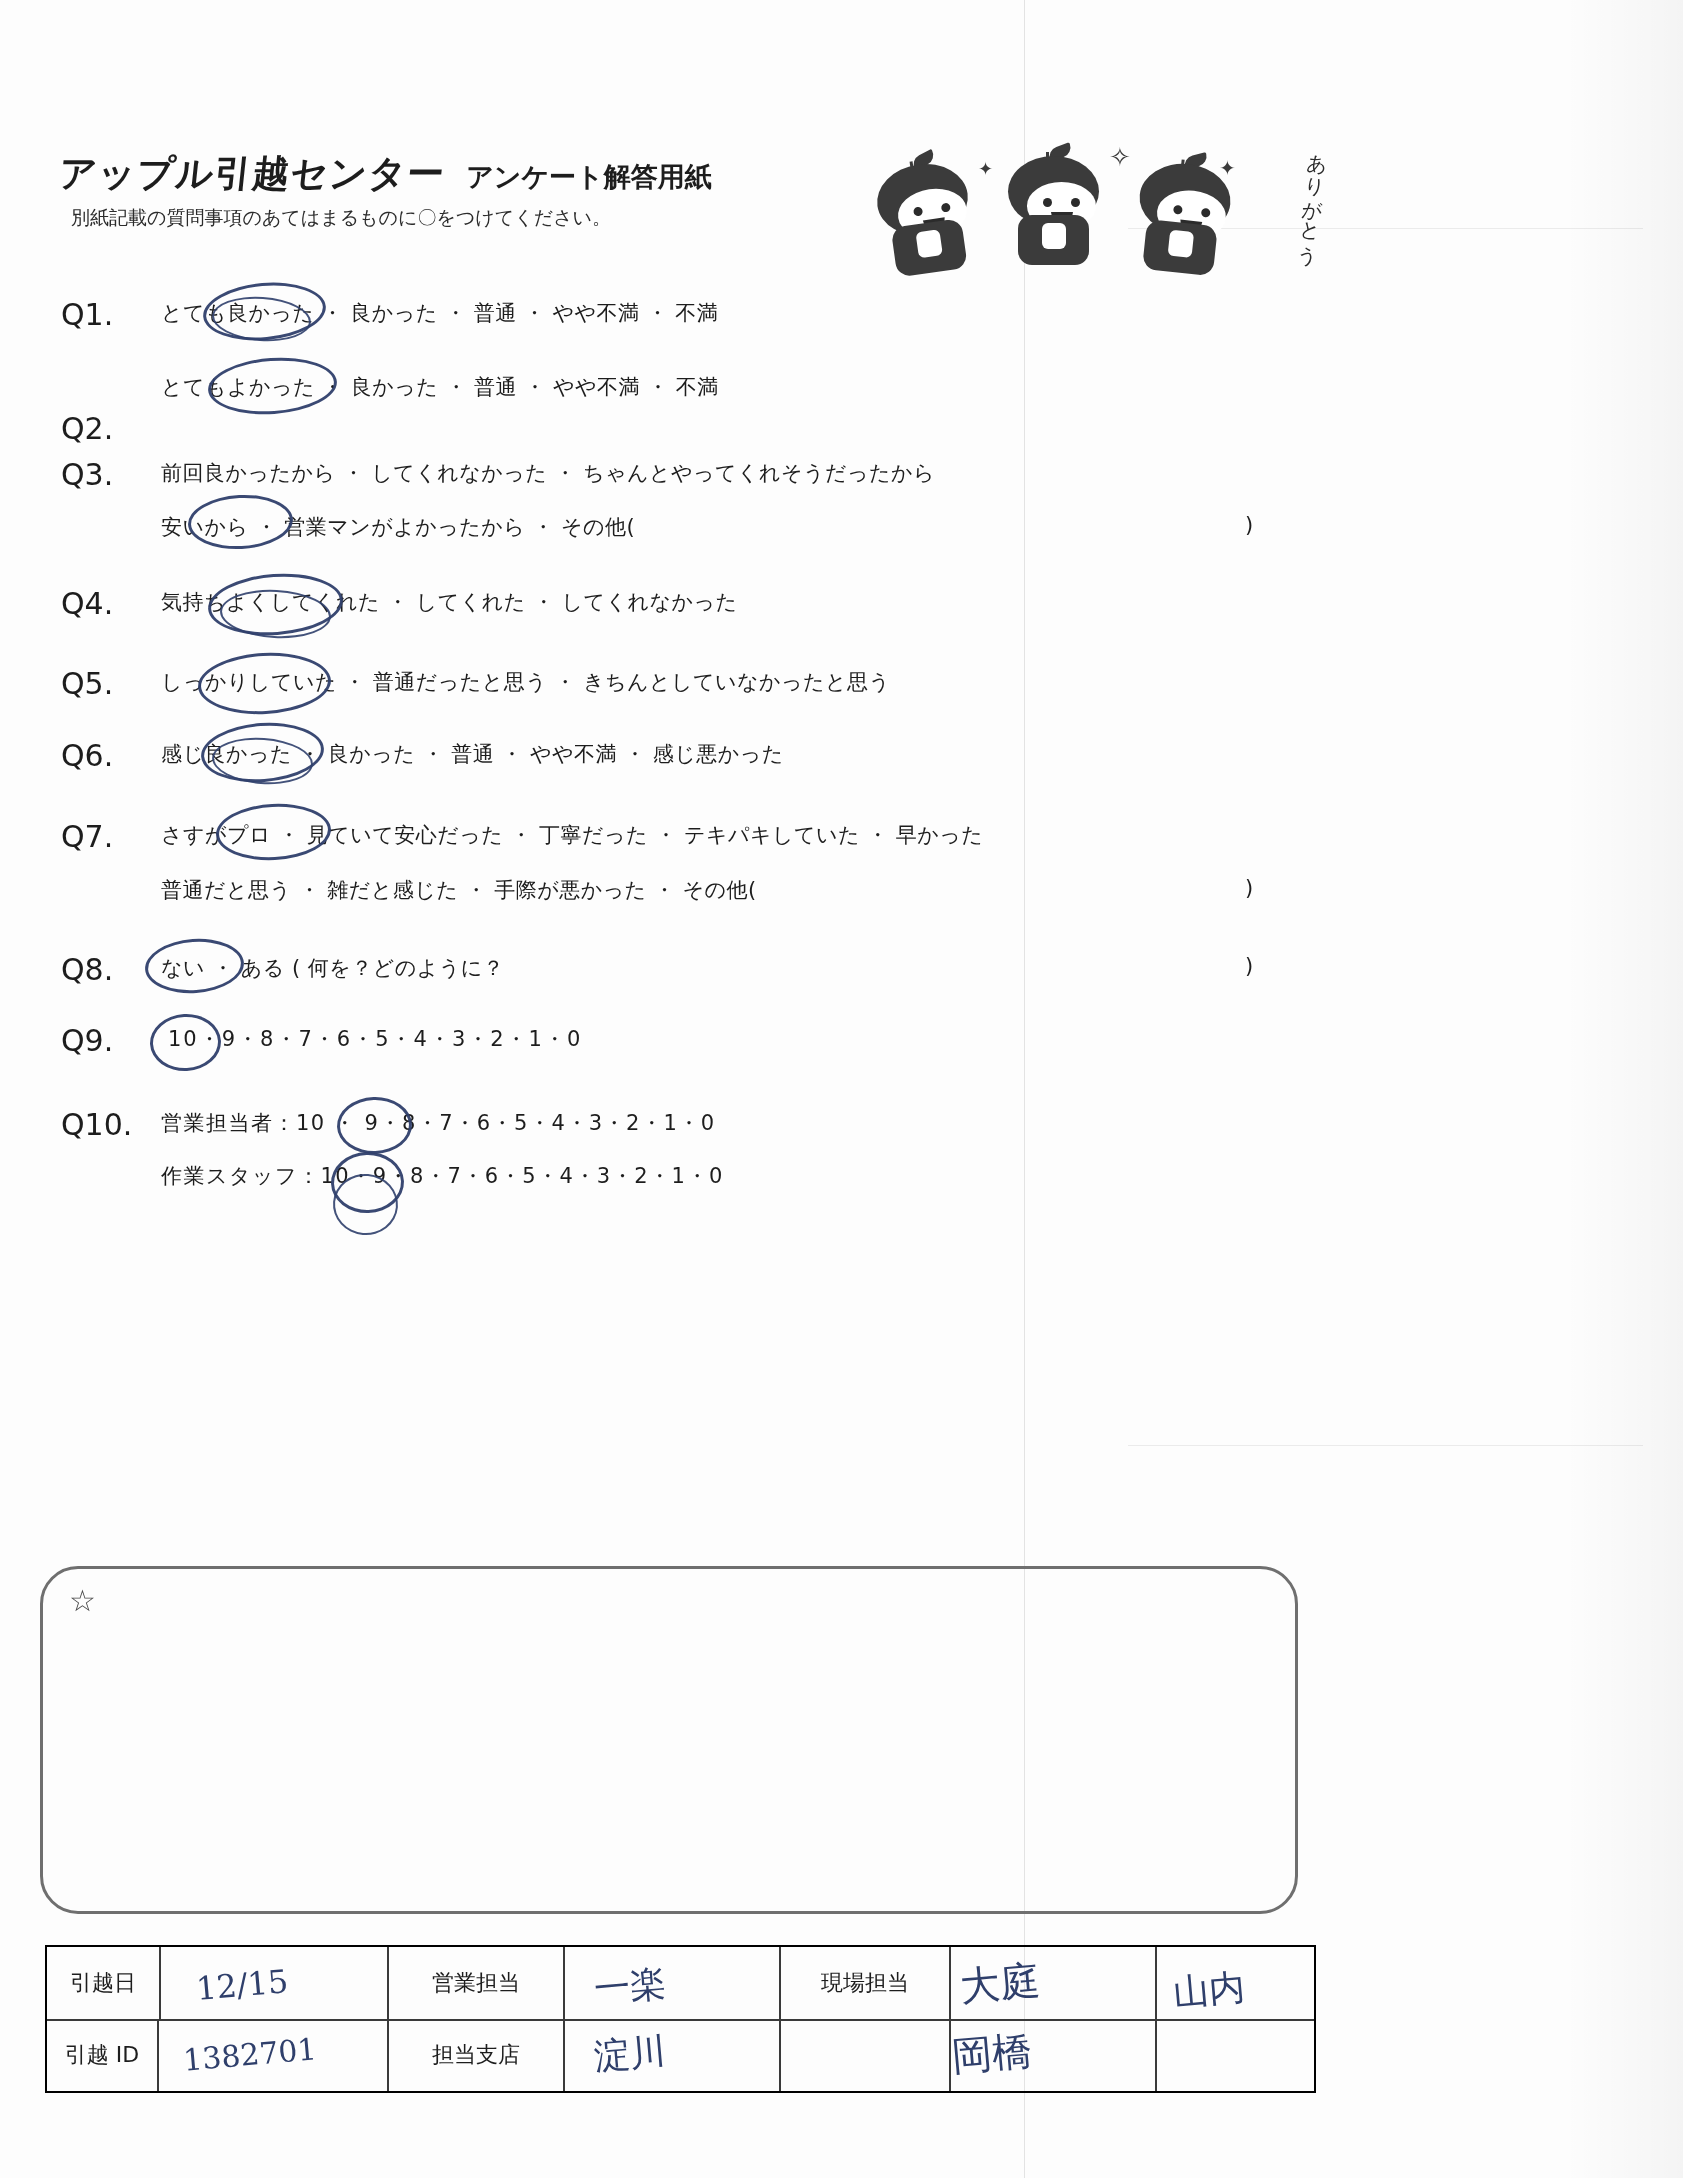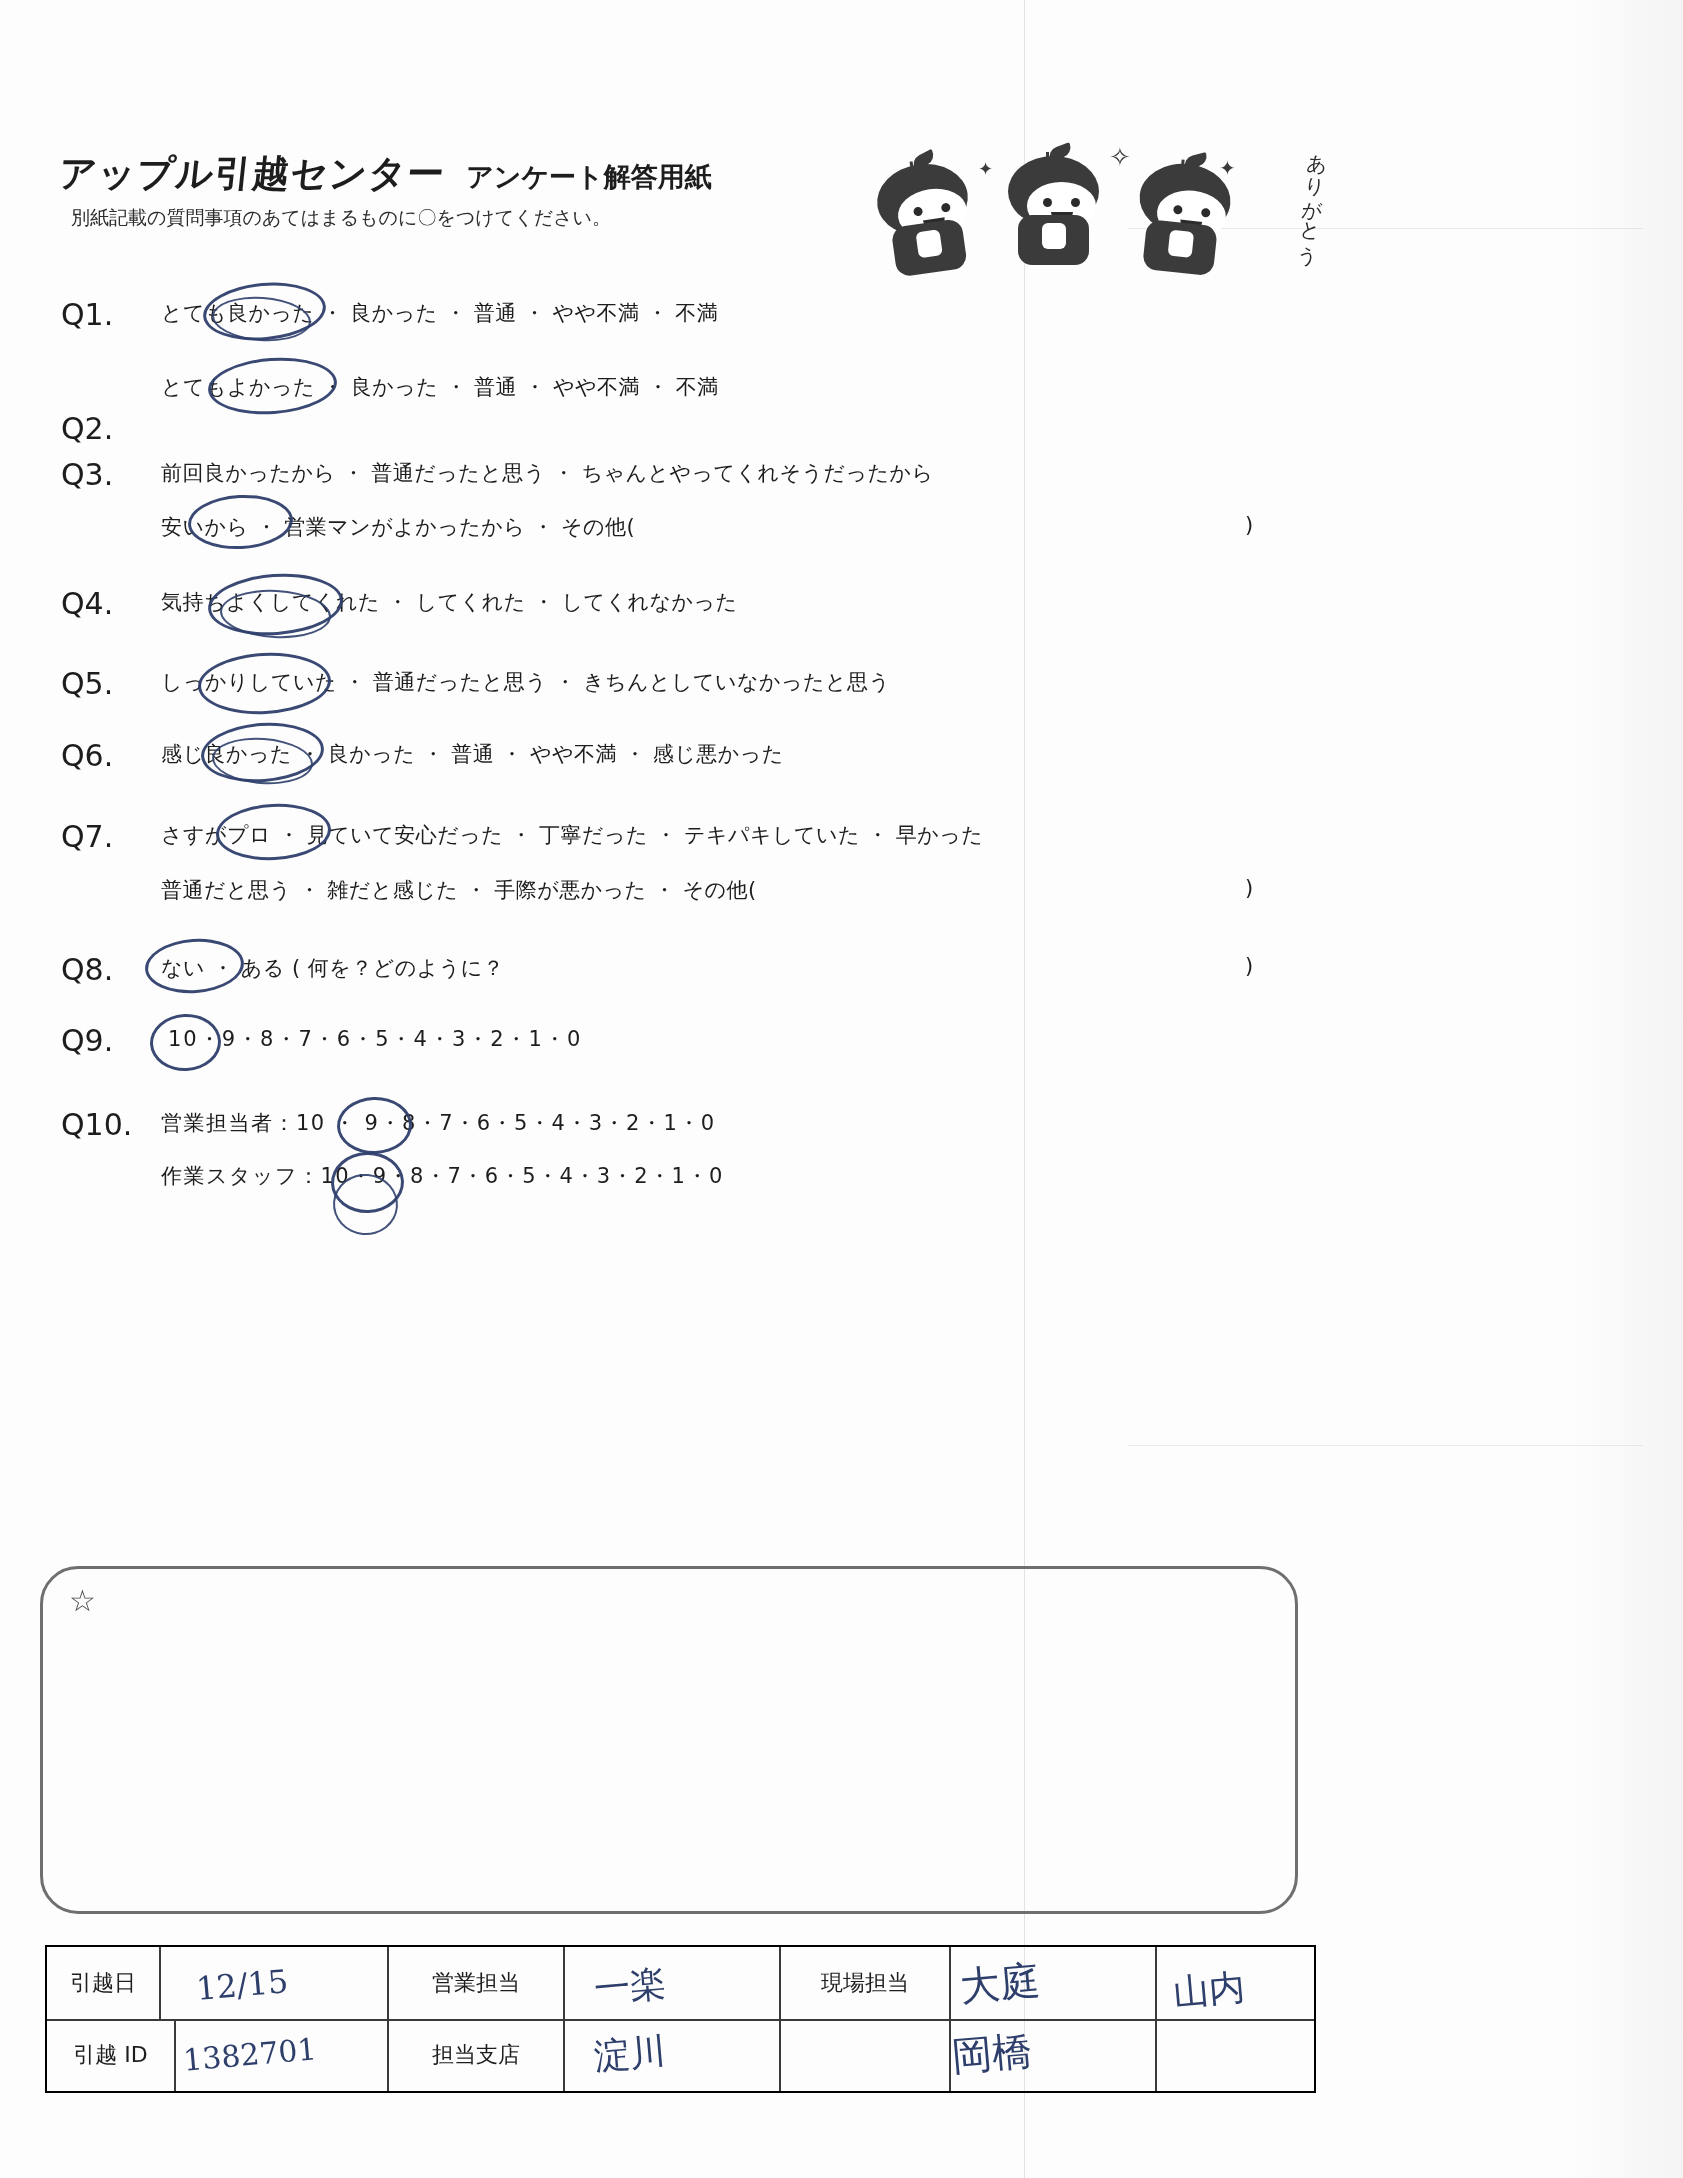--- a/index.html
+++ b/index.html
@@ -188,21 +188,21 @@
     <div class="thanks">ありがとう</div>
   </div>
 
   <div class="q-label" style="left:61px;top:297px;">Q1.</div>
   <div class="q-text" style="left:161px;top:299px;">とても良かった ・ 良かった ・ 普通 ・ やや不満 ・ 不満</div>
 
   <div class="q-label" style="left:61px;top:371px;margin-top:40px;">Q2.</div>
   <div class="q-text" style="left:161px;top:373px;">とてもよかった ・ 良かった ・ 普通 ・ やや不満 ・ 不満</div>
 
   <div class="q-label" style="left:61px;top:457px;">Q3.</div>
-  <div class="q-text" style="left:161px;top:459px;">前回良かったから ・ 普通だったと思う ・ ちゃんとやってくれそうだったから</div>
+  <div class="q-text" style="left:161px;top:459px;">前回良かったから ・ してくれなかった ・ ちゃんとやってくれそうだったから</div>
   <div class="q-text" style="left:161px;top:513px;">安いから ・ 営業マンがよかったから ・ その他(</div>
   <div class="q-text" style="left:1245px;top:513px;">)</div>
 
   <div class="q-label" style="left:61px;top:586px;">Q4.</div>
   <div class="q-text" style="left:161px;top:588px;">気持ちよくしてくれた ・ してくれた ・ してくれなかった</div>
 
   <div class="q-label" style="left:61px;top:666px;">Q5.</div>
   <div class="q-text" style="left:161px;top:668px;">しっかりしていた ・ 普通だったと思う ・ きちんとしていなかったと思う</div>
 
   <div class="q-label" style="left:61px;top:738px;">Q6.</div>
@@ -259,21 +259,21 @@
     <div class="frow r1">
       <div class="fcell" style="left:0;width:114px;">引越日</div>
       <div class="fcell" style="left:114px;width:228px;"></div>
       <div class="fcell" style="left:342px;width:176px;">営業担当</div>
       <div class="fcell" style="left:518px;width:216px;"></div>
       <div class="fcell" style="left:734px;width:170px;" style2="">現場担当</div>
       <div class="fcell" style="left:904px;width:206px;"></div>
       <div class="fcell last" style="left:1110px;width:153px;"></div>
     </div>
     <div class="frow r2">
-      <div class="fcell" style="left:0;width:129px;">引越 ID</div>
+      <div class="fcell" style="left:0;width:112px;">引越 ID</div>
       <div class="fcell" style="left:114px;width:228px;"></div>
       <div class="fcell" style="left:342px;width:176px;">担当支店</div>
       <div class="fcell" style="left:518px;width:216px;"></div>
       <div class="fcell" style="left:734px;width:170px;"></div>
       <div class="fcell" style="left:904px;width:206px;"></div>
       <div class="fcell last" style="left:1110px;width:153px;"></div>
     </div>
   </div>
 
   <div class="fval" style="left:196px;top:1966px;">12/15</div>

